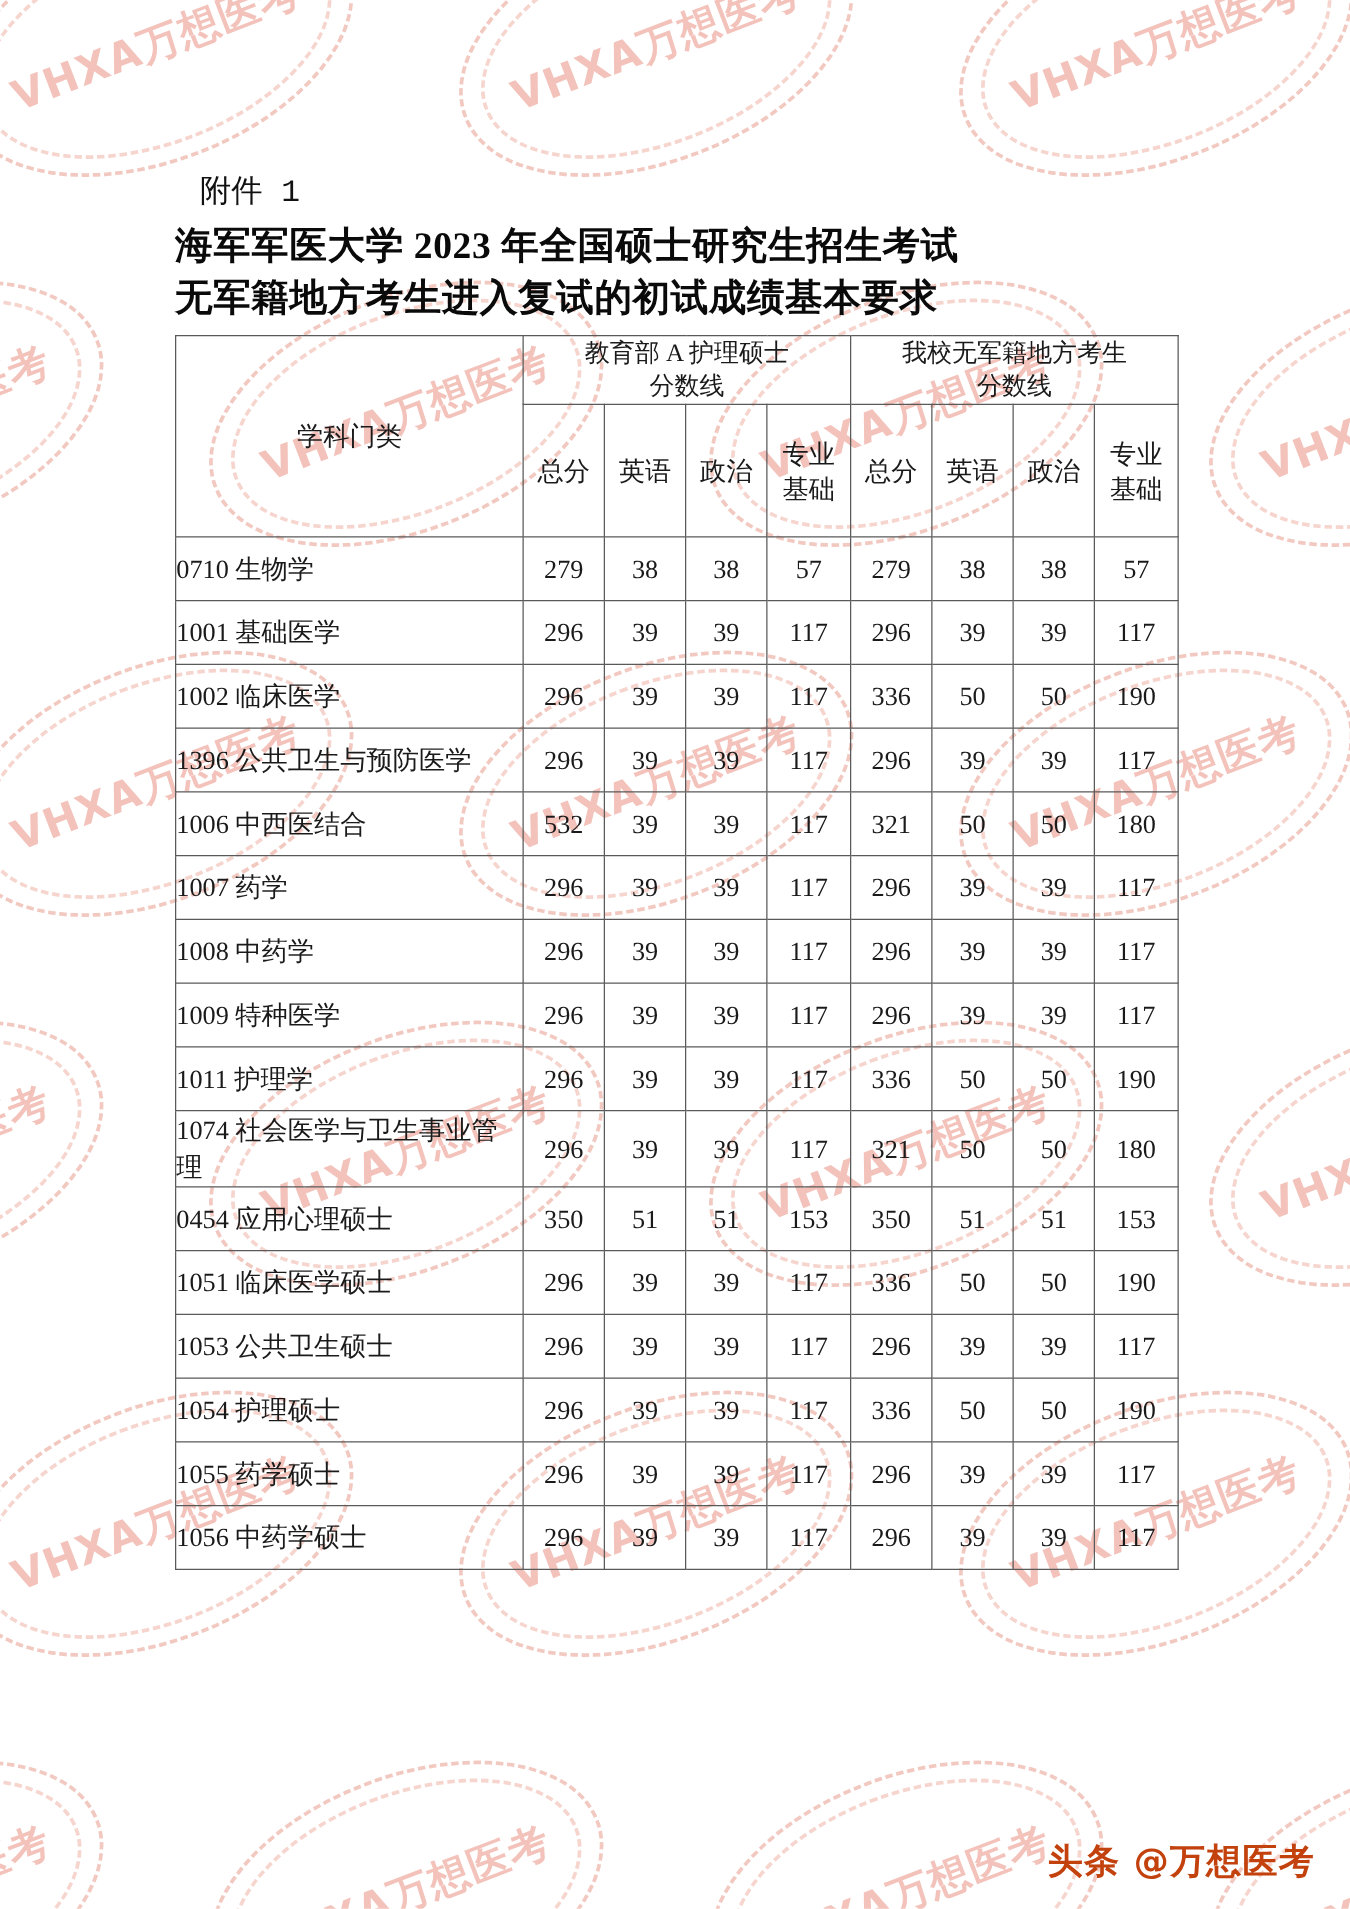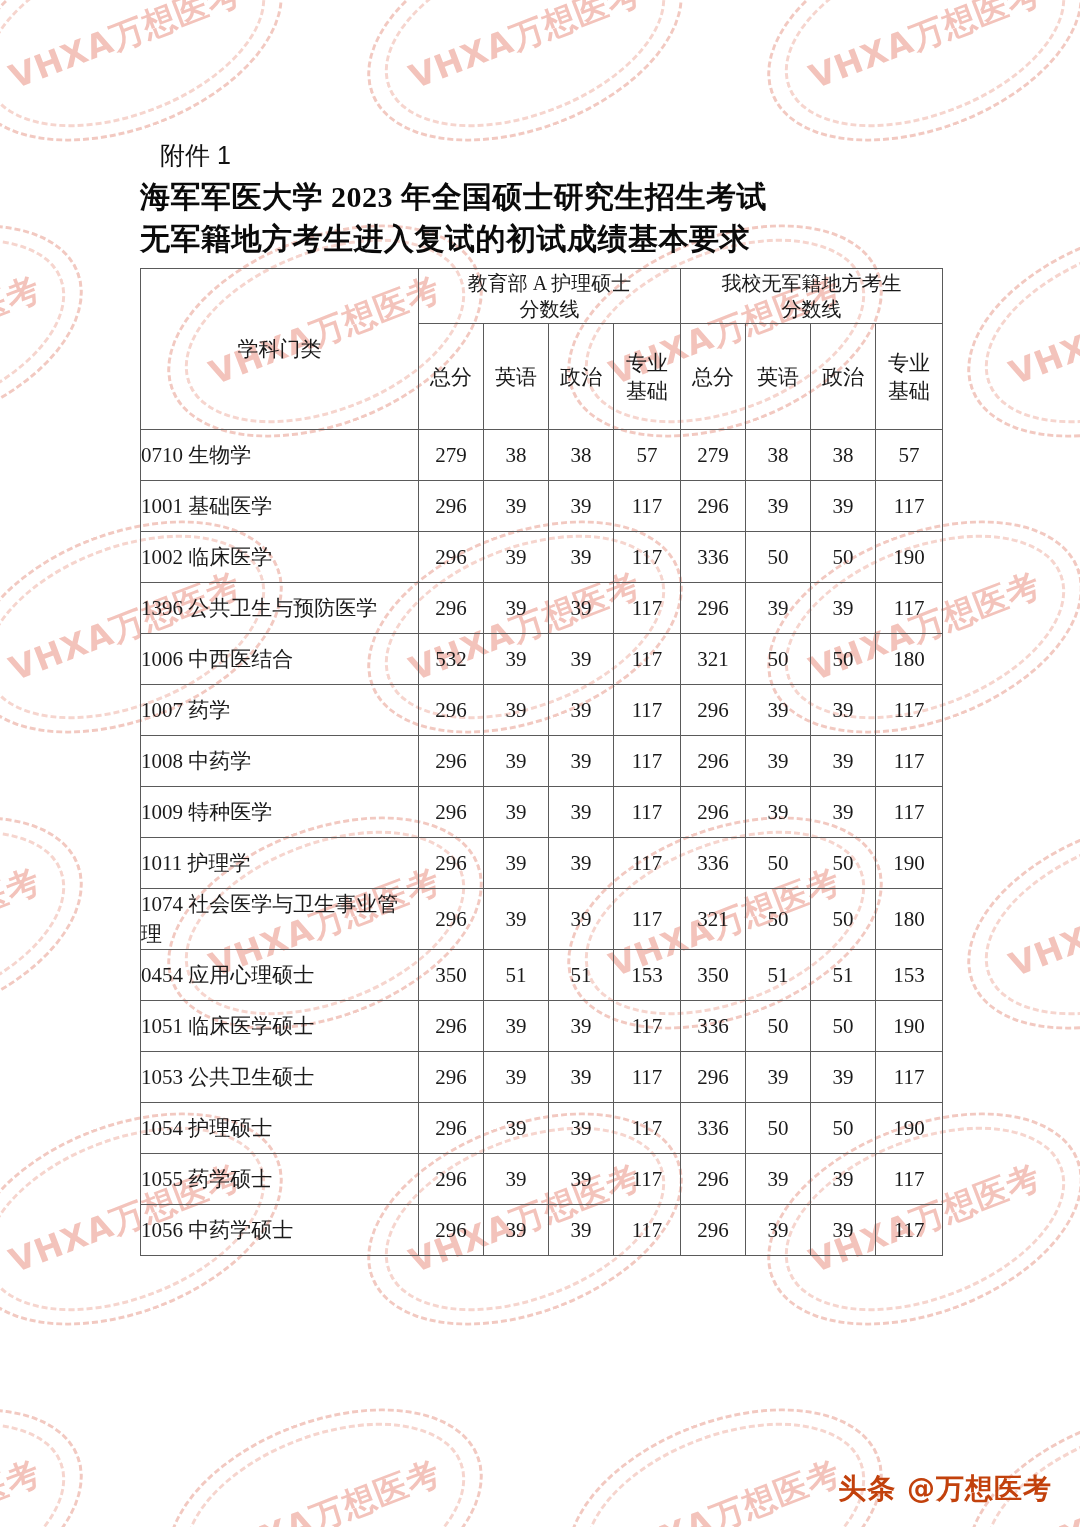--- a/index.html
+++ b/index.html
@@ -64,21 +64,21 @@
     width: 1080px;
     height: 1527px;
   }
 
   #attachment-label {
     position: absolute;
     left: 160px;
     top: 138px;
     font-size: 25px;
     line-height: 34px;
-    font-family: Liberation Sans, sans-serif;
+    font-family: Liberation Mono, monospace;
     color: #111;
     white-space: nowrap;
   }
 
   #doc-title {
     position: absolute;
     left: 140px;
     top: 176px;
     width: 800px;
     font-weight: 700;

